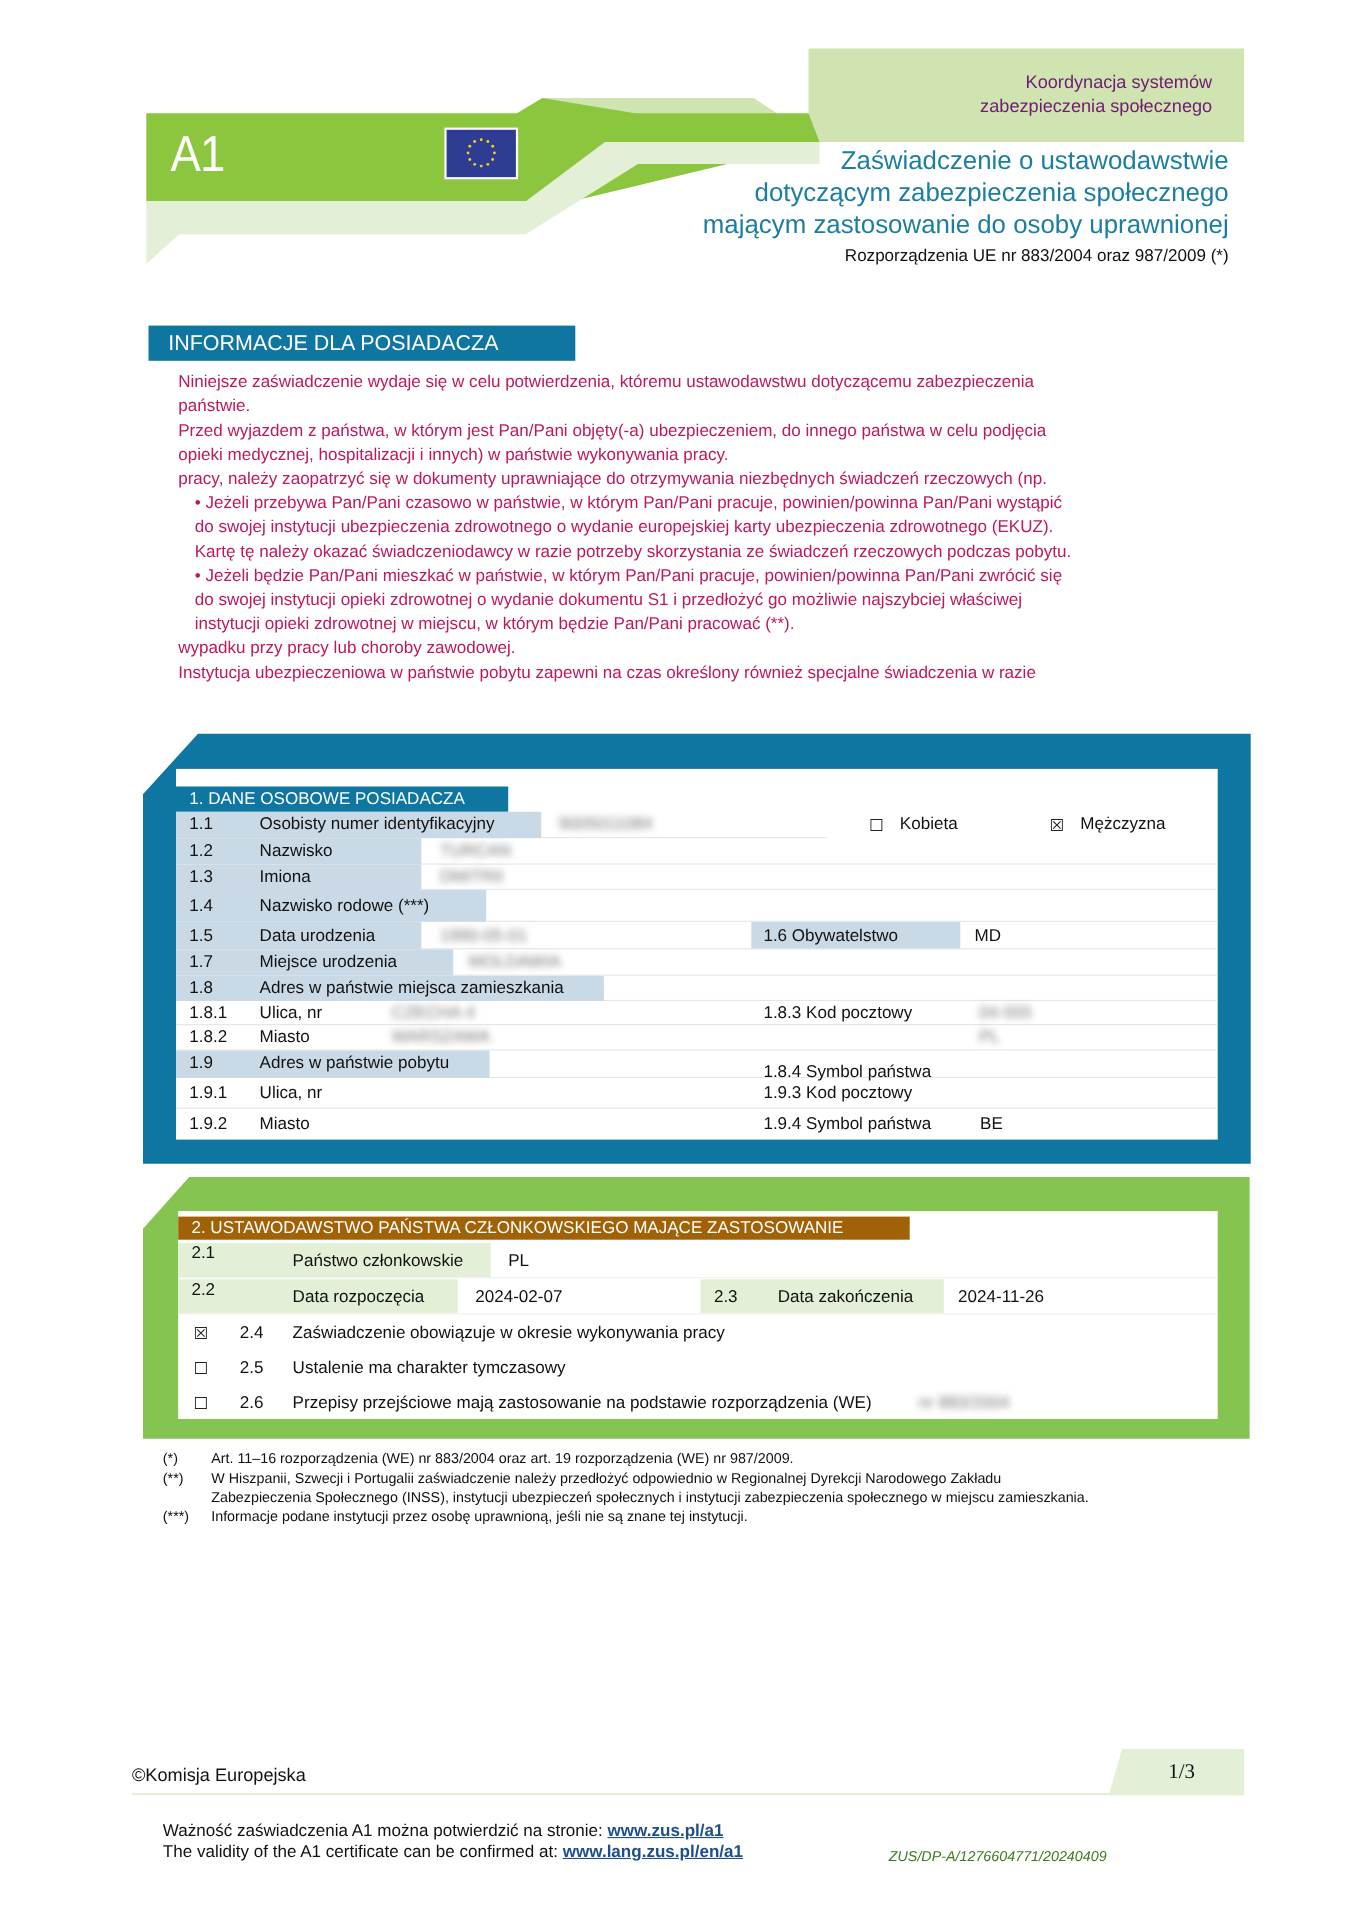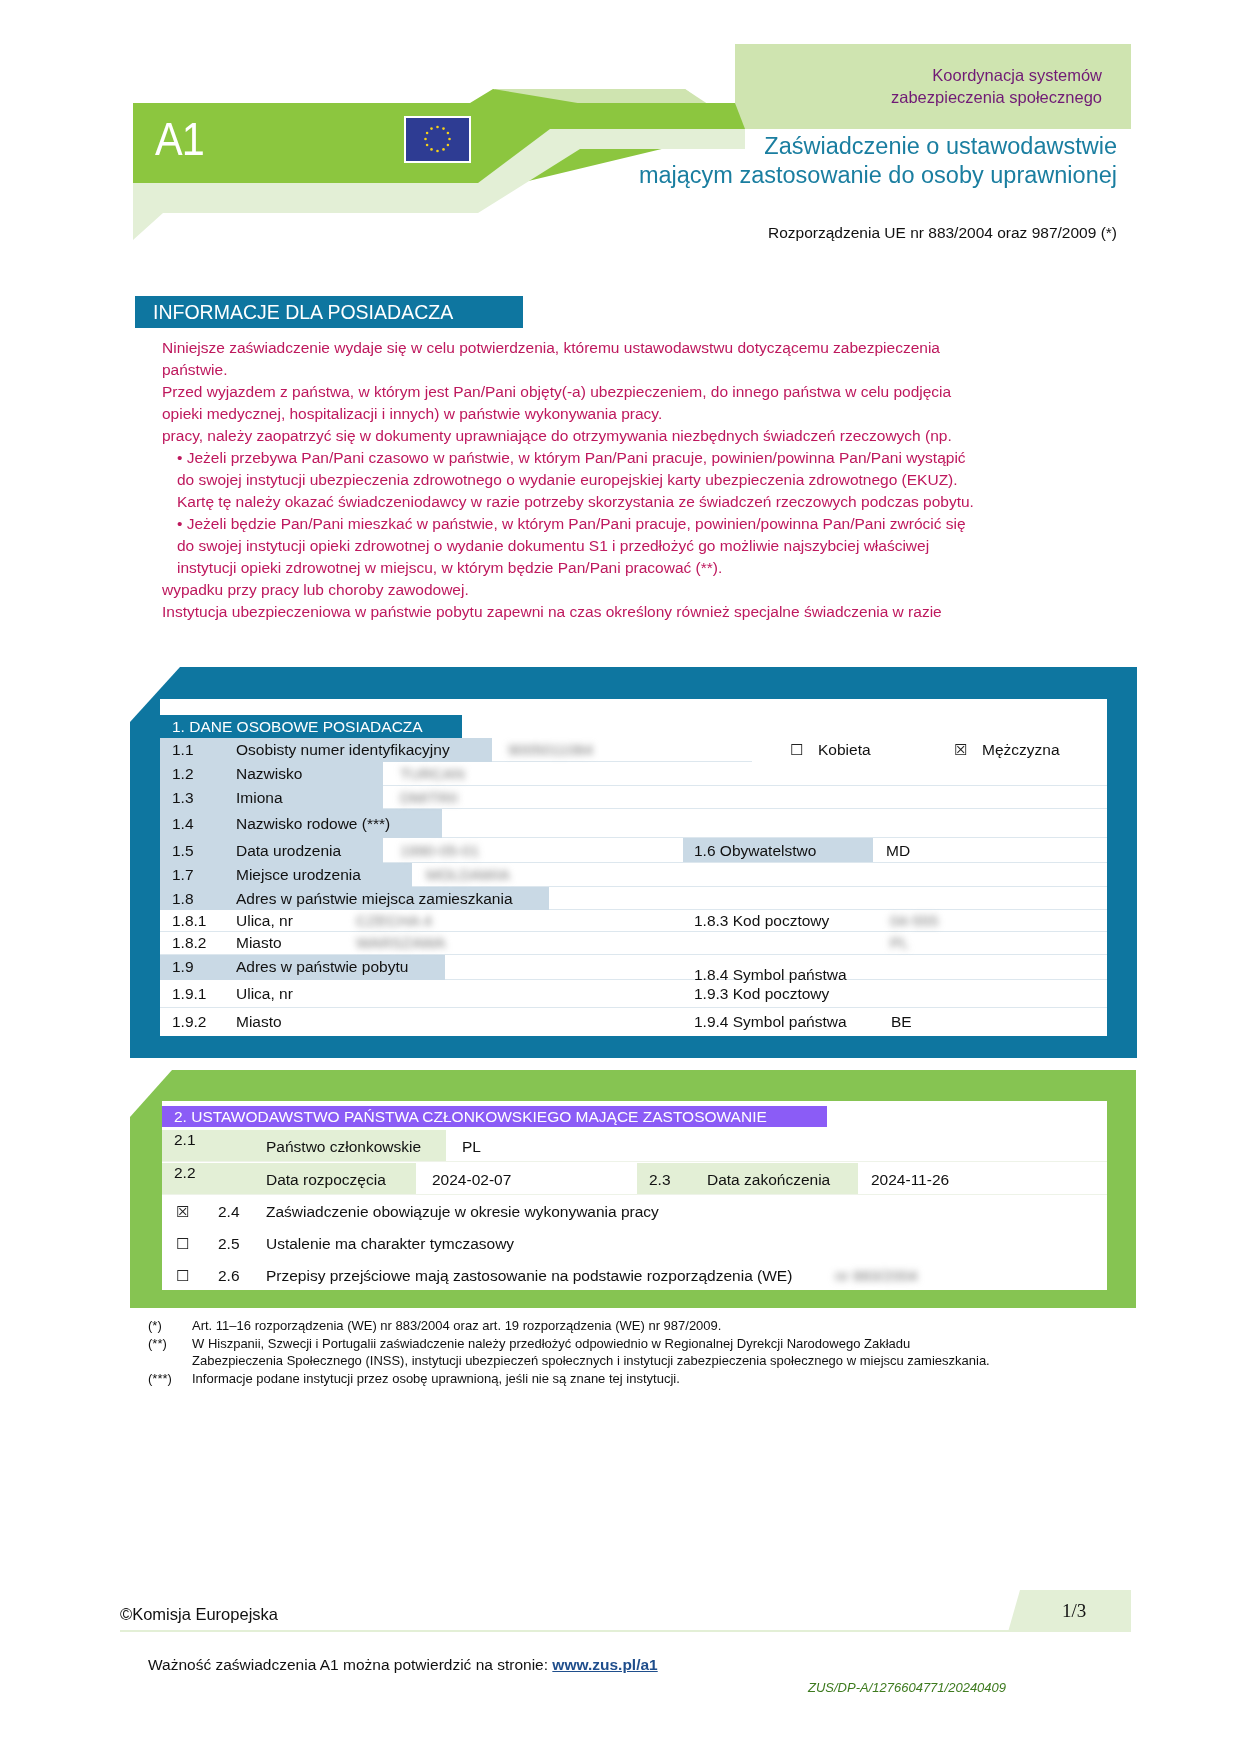--- a/index.html
+++ b/index.html
@@ -83,20 +83,21 @@
           <circle cx="21.1" cy="27" r="1.3"></circle>
         <circle cx="19.5" cy="21" r="1.3"></circle>
           <circle cx="21.1" cy="15" r="1.3"></circle>
           <circle cx="25.5" cy="10.6" r="1.3"></circle>
       </g>
     </svg>
   </div>
 </div>
 <div class="title-main">
   <div>Zaświadczenie o ustawodawstwie</div>
+  <div>dotyczącym zabezpieczenia społecznego</div>
   <div>mającym zastosowanie do osoby uprawnionej</div>
 </div>
 <div class="title-reg">Rozporządzenia UE nr 883/2004 oraz 987/2009 (*)</div>
 
 <div class="info-head">INFORMACJE DLA POSIADACZA</div>
 <div class="info-body">
   <p>Niniejsze zaświadczenie wydaje się w celu potwierdzenia, któremu ustawodawstwu dotyczącemu zabezpieczenia</p>
   <p>państwie.</p>
   <p>Przed wyjazdem z państwa, w którym jest Pan/Pani objęty(-a) ubezpieczeniem, do innego państwa w celu podjęcia</p>
   <p>opieki medycznej, hospitalizacji i innych) w państwie wykonywania pracy.</p>
@@ -186,21 +187,21 @@
 <div class="txt" style="left:172px;top:985px;">1.9.1</div>
 <div class="txt" style="left:236px;top:985px;">Ulica, nr</div>
 <div class="txt" style="left:694px;top:985px;">1.9.3 Kod pocztowy</div>
 
 <div class="txt" style="left:172px;top:1013px;">1.9.2</div>
 <div class="txt" style="left:236px;top:1013px;">Miasto</div>
 <div class="txt" style="left:694px;top:1013px;">1.9.4 Symbol państwa</div>
 <div class="txt" style="left:891px;top:1013px;">BE</div>
 
 <div class="panel-inner" style="left:162px;top:1101px;width:945px;height:189px;"></div>
-<div class="sec-title" style="left:162px;top:1106px;width:665px;height:21px;line-height:21px;background:#8b5cf6;">2. USTAWODAWSTWO PAŃSTWA CZŁONKOWSKIEGO MAJĄCE ZASTOSOWANIE</div>
+<div class="sec-title" style="left:162px;top:1106px;width:665px;height:21px;line-height:21px;background:#a16207;">2. USTAWODAWSTWO PAŃSTWA CZŁONKOWSKIEGO MAJĄCE ZASTOSOWANIE</div>
 
 <div class="lbl-band" style="left:162px;top:1130px;width:284px;height:31px;background:#e3efd6;"></div>
 <div class="lbl-band" style="left:162px;top:1163px;width:254px;height:31px;background:#e3efd6;"></div>
 <div class="lbl-band" style="left:637px;top:1163px;width:221px;height:31px;background:#e3efd6;"></div>
 <div class="row-line" style="left:162px;top:1161px;width:945px;background:#eef3e8;"></div>
 <div class="row-line" style="left:162px;top:1194px;width:945px;background:#eef3e8;"></div>
 
 <div class="txt" style="left:174px;top:1131px;">2.1</div>
 <div class="txt" style="left:266px;top:1138px;">Państwo członkowskie</div>
 <div class="txt" style="left:462px;top:1138px;">PL</div>
@@ -241,14 +242,15 @@
   <div class="fn-row">
       <span class="fn-mark">(***)</span>
       <span>Informacje podane instytucji przez osobę uprawnioną, jeśli nie są znane tej instytucji.</span>
     </div>
 </div>
 
 <div class="copyright">©Komisja Europejska</div>
 <div class="page-num">1/3</div>
 <div class="validity">
   <div><span>Ważność zaświadczenia A1 można potwierdzić na stronie: </span><a>www.zus.pl/a1</a></div>
+  <div><span>The validity of the A1 certificate can be confirmed at: </span><a>www.lang.zus.pl/en/a1</a></div>
 </div>
 <div class="doc-id">ZUS/DP-A/1276604771/20240409</div>
 
 </body></html>

